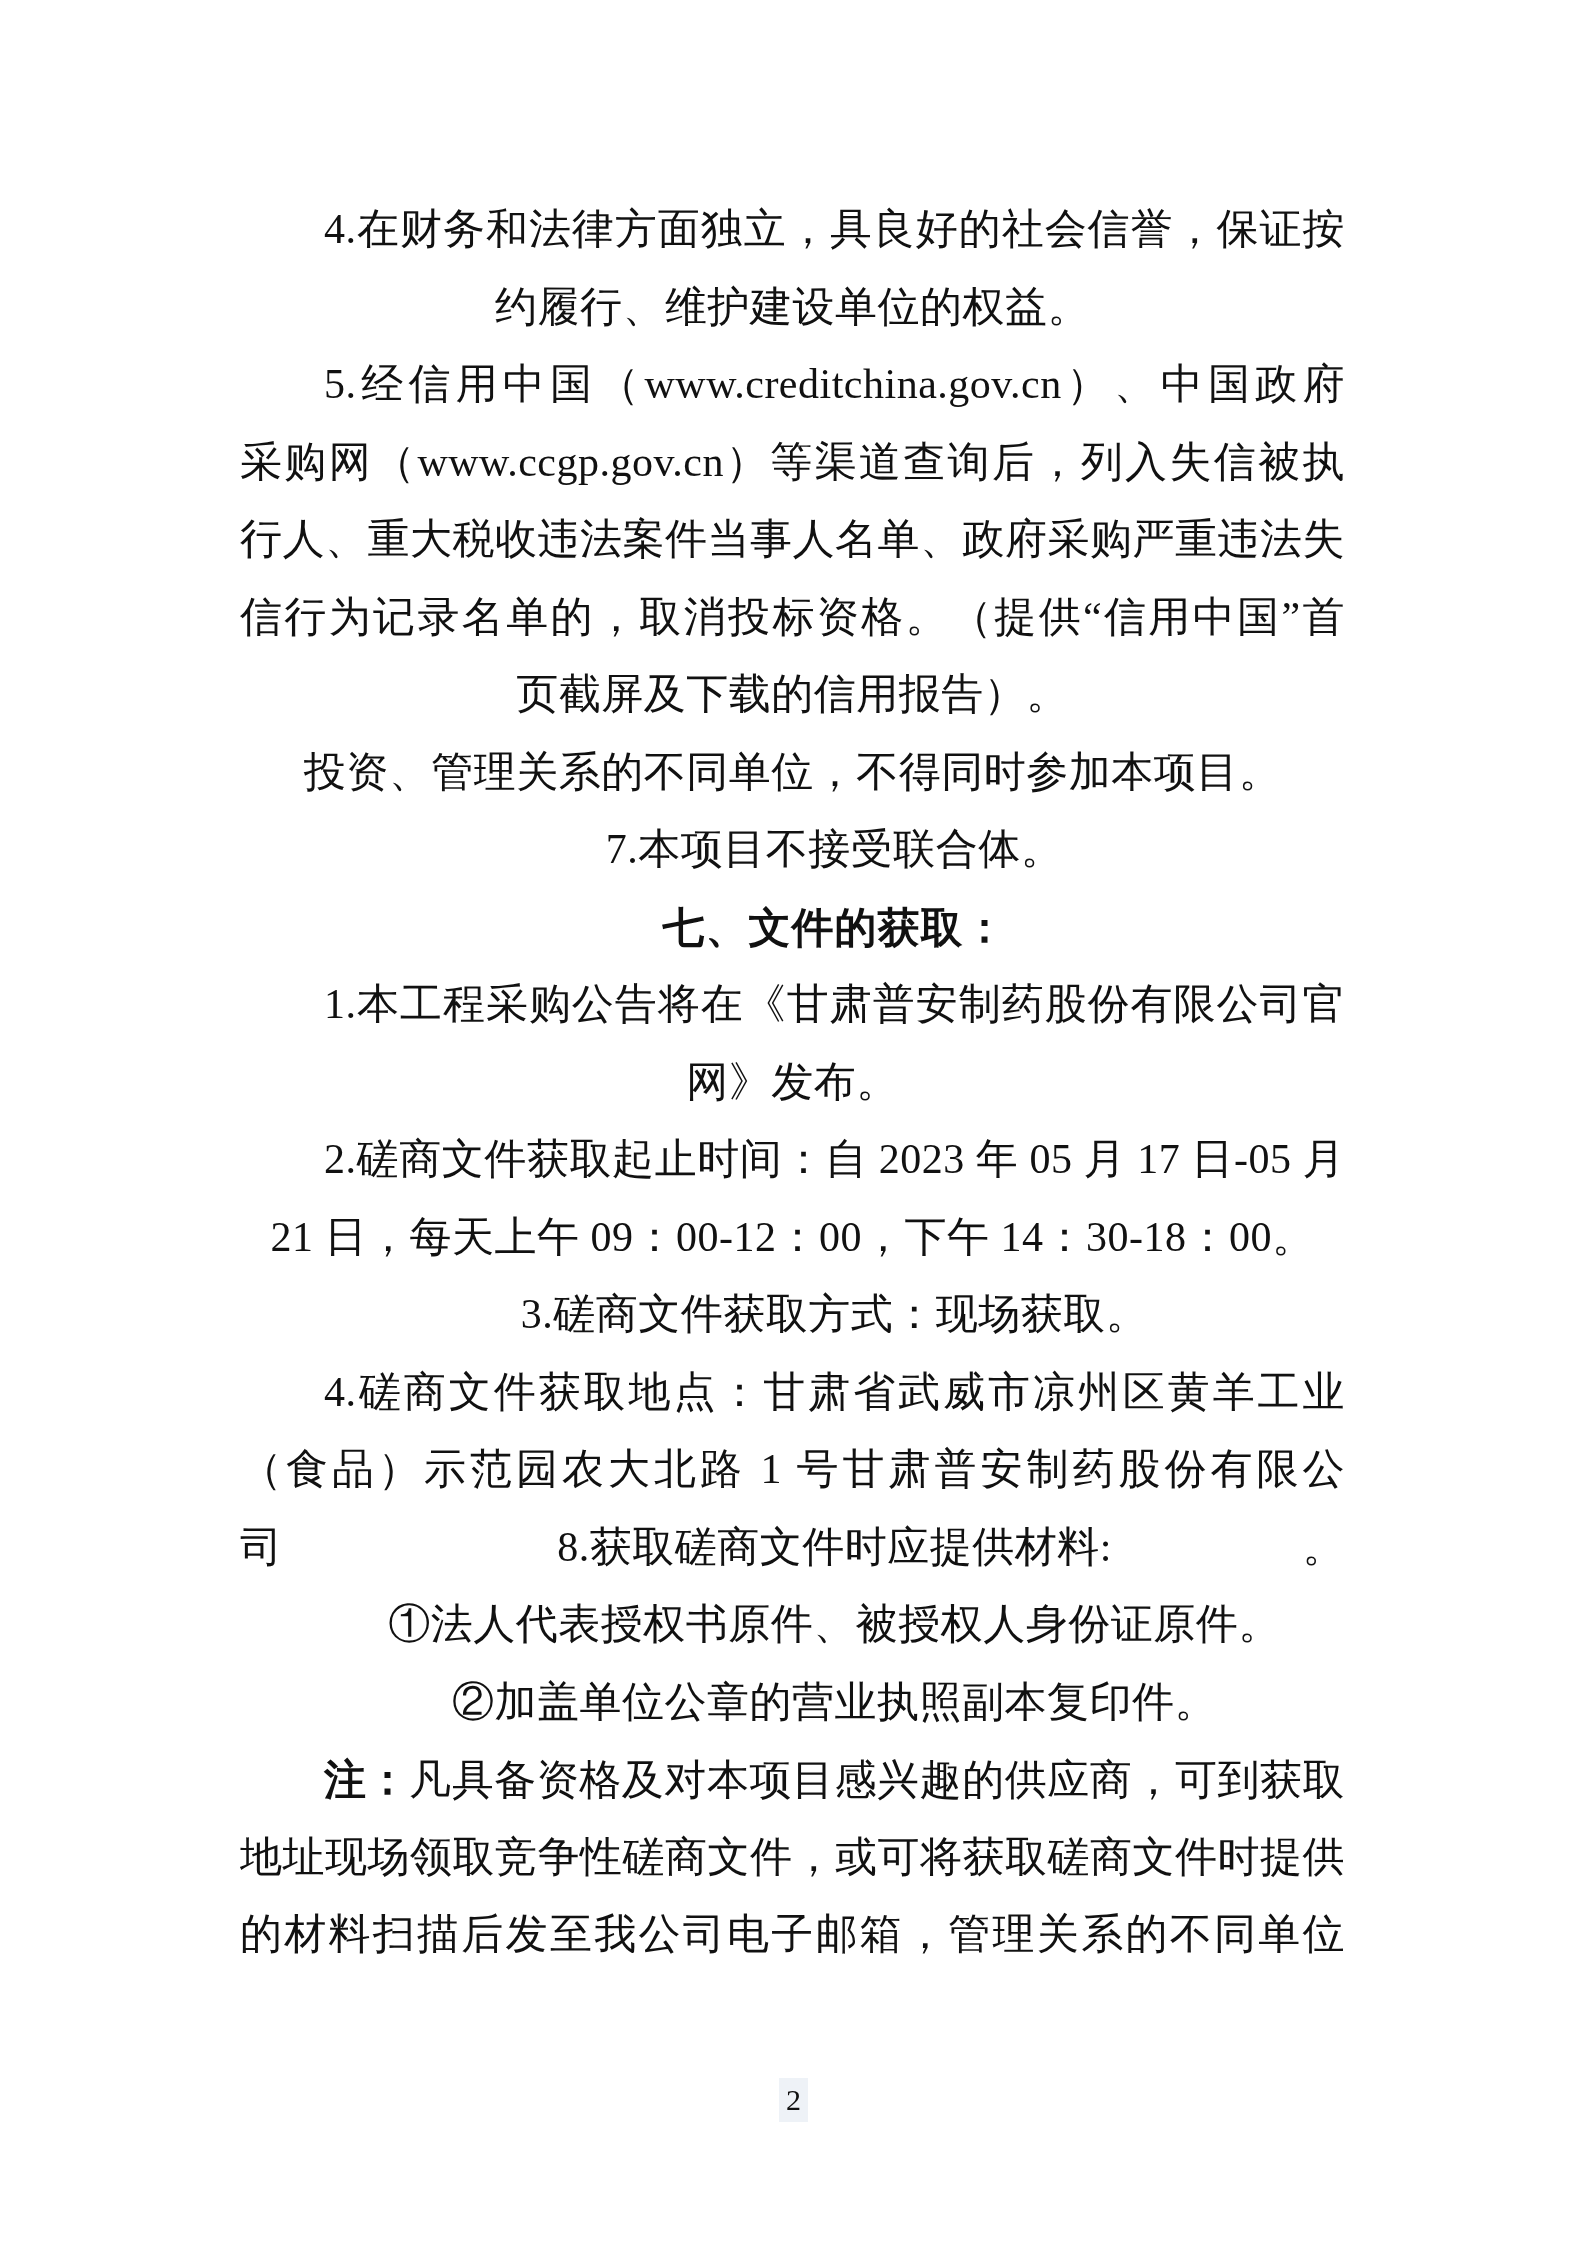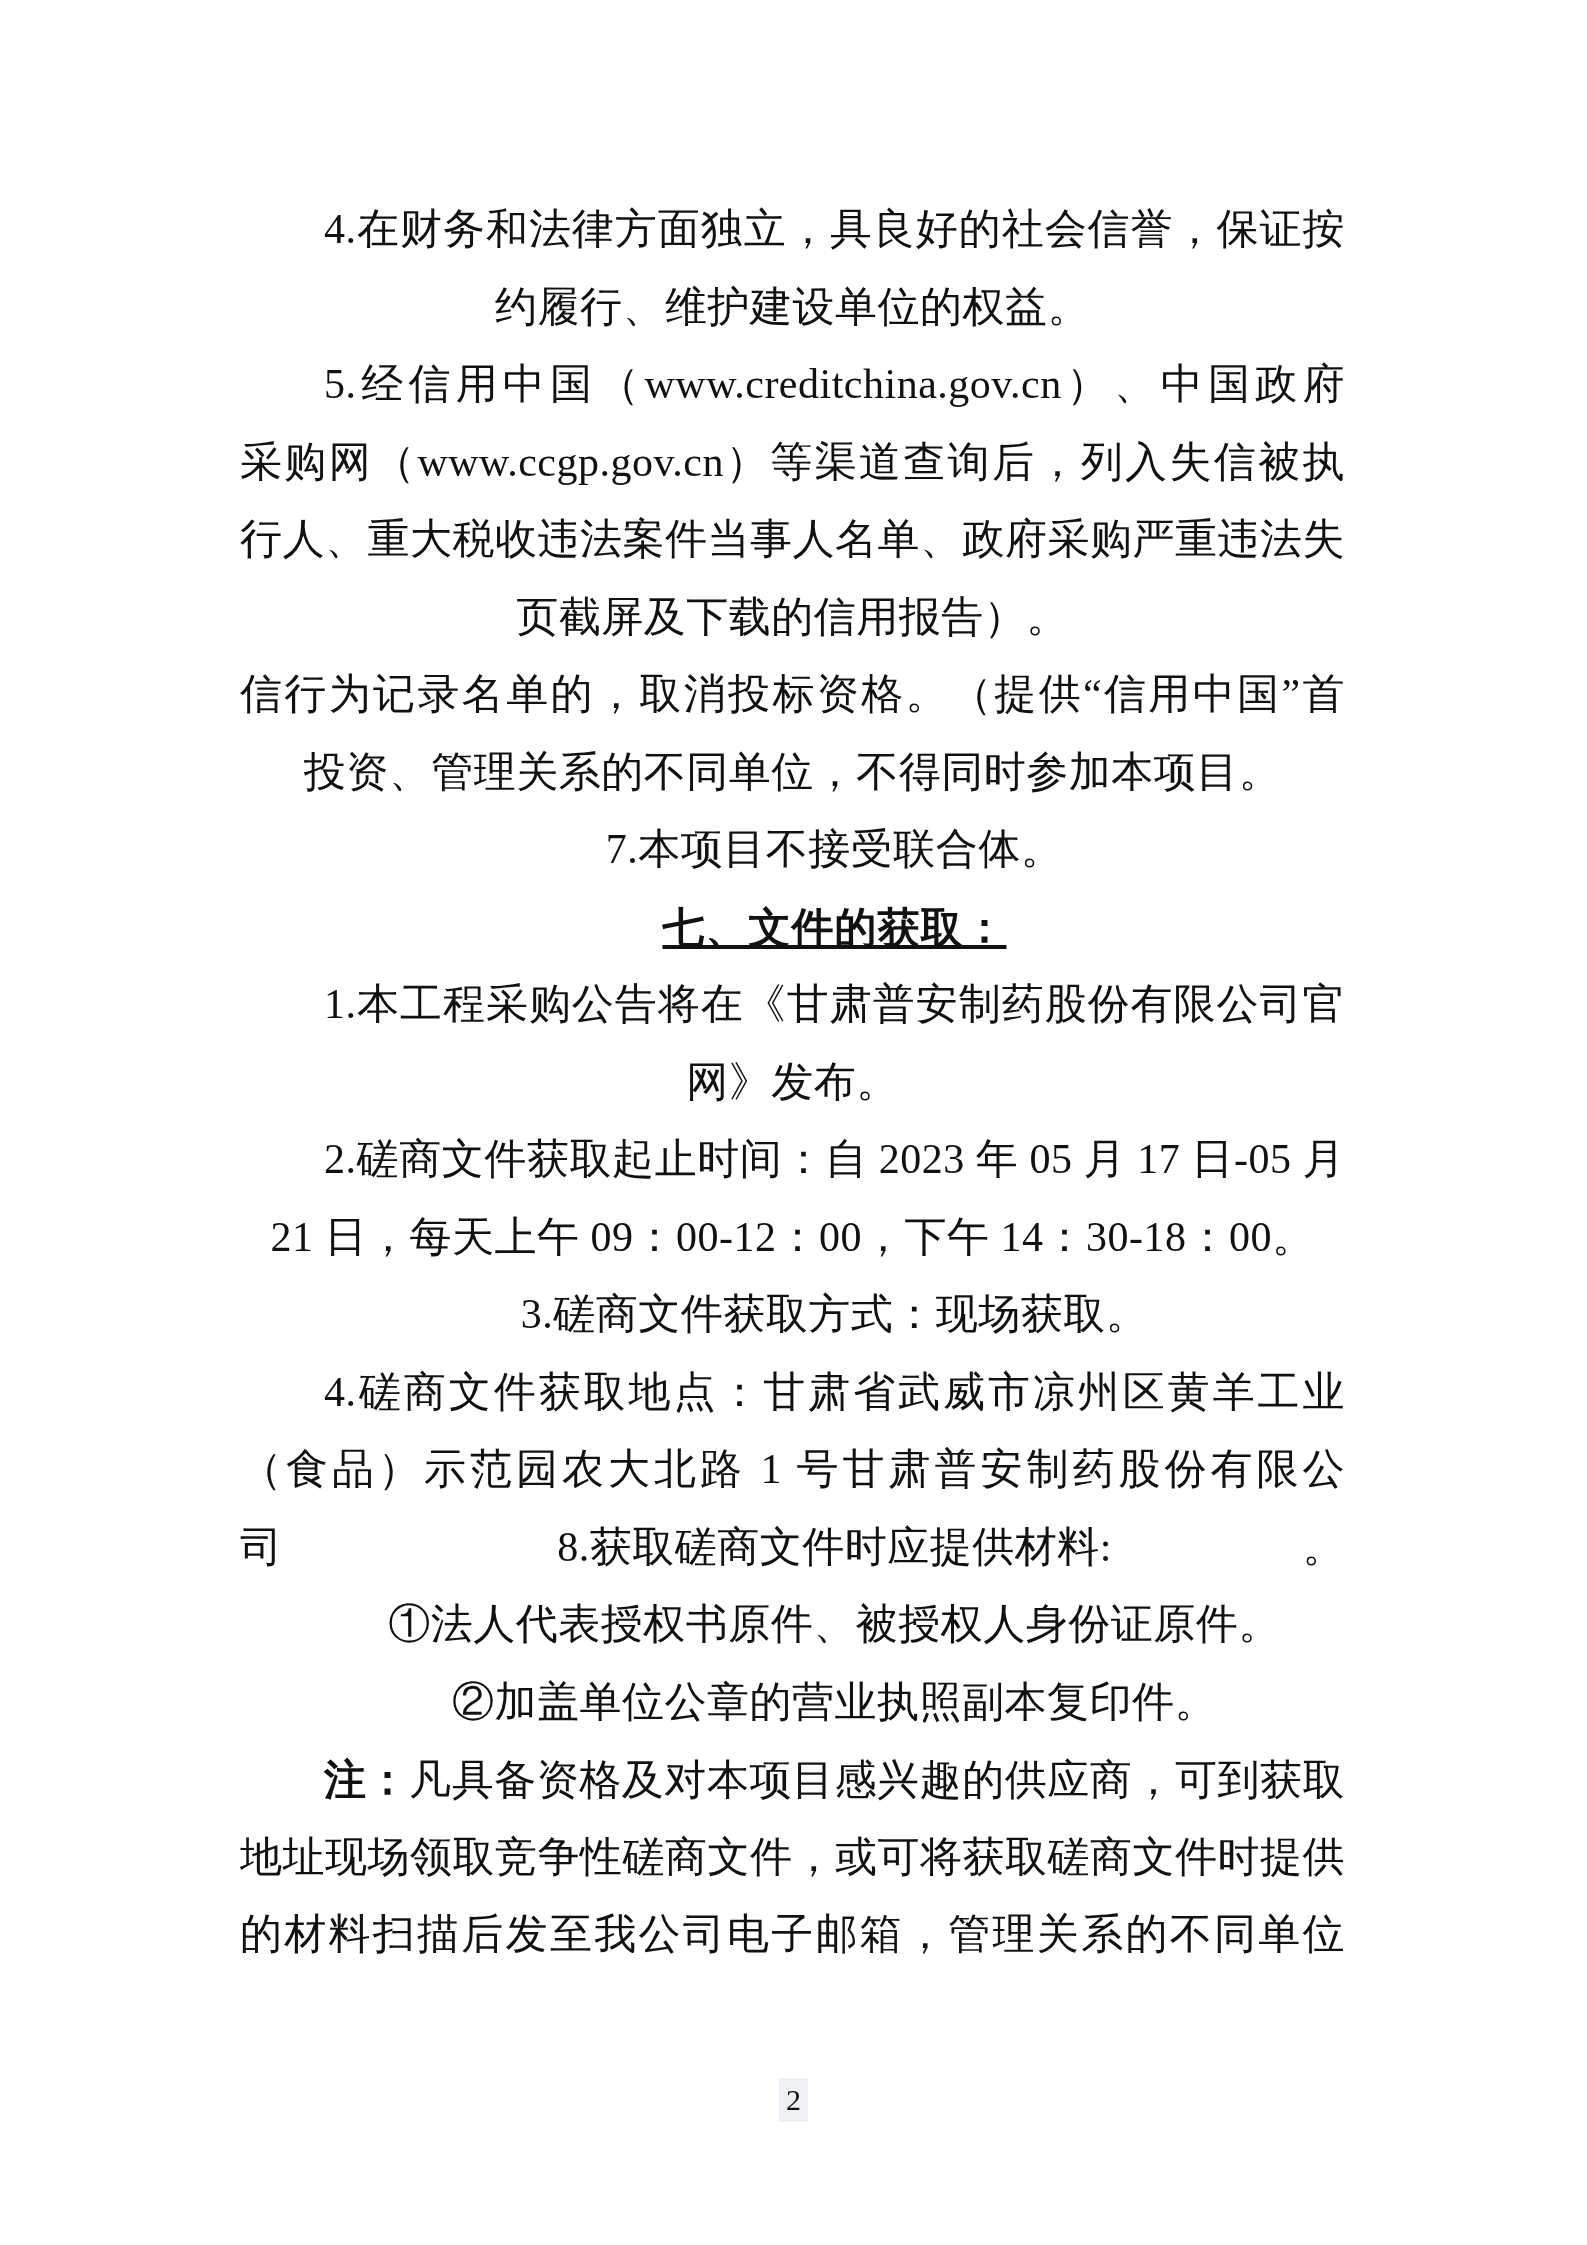--- a/index.html
+++ b/index.html
@@ -34,21 +34,20 @@
   }
   .line.fill {
     text-align: justify;
     text-align-last: justify;
     text-justify: inter-character;
   }
   .line.heading {
     font-family: "Liberation Sans", sans-serif;
     font-weight: 700;
     letter-spacing: 1px;
-    text-decoration: underline;
   }
   .b {
     font-weight: 700;
     font-family: "Liberation Sans", sans-serif;
   }
   .page-num {
     position: absolute;
     top: 2078px;
     left: 0;
     width: 100%;
@@ -65,22 +64,22 @@
 </head>
 <body>
 
 <div>
   <div class="doc-body">
       <div class="line ind fill">4.在财务和法律方面独立，具良好的社会信誉，保证按</div>
       <div class="line">约履行、维护建设单位的权益。</div>
       <div class="line ind fill">5.经信用中国（www.creditchina.gov.cn）、中国政府</div>
       <div class="line fill">采购网（www.ccgp.gov.cn）等渠道查询后，列入失信被执</div>
       <div class="line fill">行人、重大税收违法案件当事人名单、政府采购严重违法失</div>
+      <div class="line fill">信行为记录名单的，取消投标资格。（提供“信用中国”首</div>
       <div class="line">页截屏及下载的信用报告）。</div>
-      <div class="line fill">信行为记录名单的，取消投标资格。（提供“信用中国”首</div>
       <div class="line">投资、管理关系的不同单位，不得同时参加本项目。</div>
       <div class="line ind">7.本项目不接受联合体。</div>
       <div class="line heading ind">七、文件的获取：</div>
       <div class="line ind fill">1.本工程采购公告将在《甘肃普安制药股份有限公司官</div>
       <div class="line">网》发布。</div>
       <div class="line ind fill">2.磋商文件获取起止时间：自 2023 年 05 月 17 日-05 月</div>
       <div class="line">21 日，每天上午 09：00-12：00，下午 14：30-18：00。</div>
       <div class="line ind">3.磋商文件获取方式：现场获取。</div>
       <div class="line ind fill">4.磋商文件获取地点：甘肃省武威市凉州区黄羊工业</div>
       <div class="line fill">（食品）示范园农大北路 1 号甘肃普安制药股份有限公司。</div>

